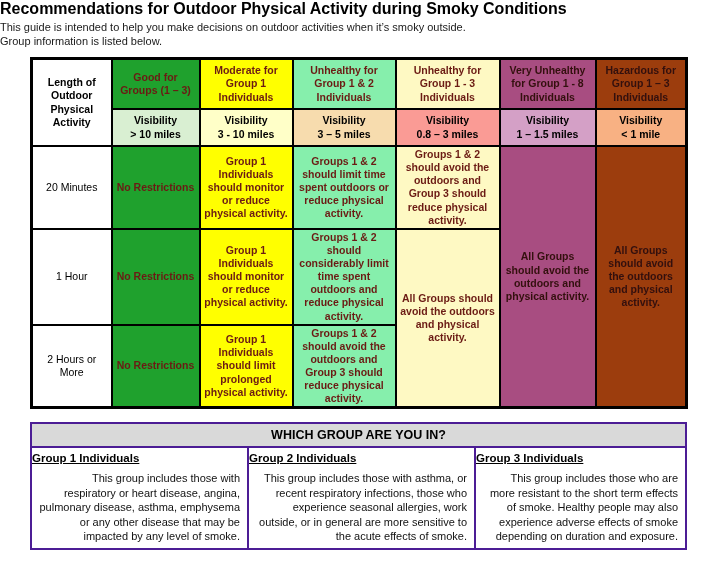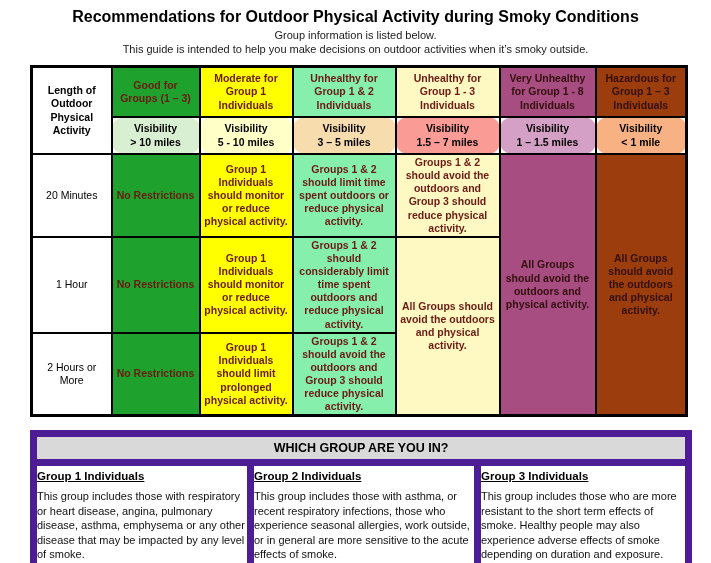--- a/index.html
+++ b/index.html
@@ -2,76 +2,76 @@
 <html><head>
 <meta charset="utf-8">
 <style>
   html,body{margin:0;padding:0;}
   body{
     width:711px;height:563px;background:#ffffff;
     font-family:"Liberation Sans",sans-serif;color:#000;
     -webkit-font-smoothing:antialiased;overflow:hidden;
   }
   
-  .page-header{padding-top:8px;text-align:center;}
+  .page-header{}
   .page-title{font-size:16px;font-weight:bold;margin:0 0 3px 0;letter-spacing:0;}
   .page-sub{font-size:11px;margin:2px 0;color:#1a1a1a;}
 
   
   table{border-collapse:collapse;table-layout:fixed;}
   .activity-table{width:655px;margin:10px 0 0 30px;border:3px solid #000;}
   .activity-table td,.activity-table th{
     border:2px solid #000;padding:1px 3px;text-align:center;vertical-align:middle;
     font-size:10.5px;line-height:1.25;word-wrap:break-word;
   }
   .corner-cell{
     background:#fff;font-weight:bold;font-size:11px;
     padding:0 10px;
   }
   .col-head{font-weight:bold;font-size:11px;height:46px;}
   .txt-dark-red{color:#6b1b14;}
   .txt-deep{color:#33100e;}
-  .vis-cell{font-weight:bold;font-size:11px;height:33px;color:#000;border-radius:12px;}
+  .vis-cell{font-weight:bold;font-size:11px;height:33px;color:#000;}
   .row-label{background:#fff;font-size:11px;color:#000;font-weight:normal;}
   .data-cell{font-weight:bold;font-size:10.5px;}
   .bg-green{background:#1fa12d;}
   .bg-yellow{background:#ffff00;margin-top:16px;}
   .bg-orange{background:#86efac;}
   .bg-red{background:#fef9c3;}
   .bg-purple{background:#a84d81;}
   .bg-brown{background:#9c3d0d;}
   .bg-green-t{background:#d9efd2;}
   .bg-yellow-t{background:#ffffc8;}
   .bg-orange-t{background:#f7dcae;}
   .bg-red-t{background:#fa9b95;}
   .bg-purple-t{background:#d4a0c6;}
   .bg-brown-t{background:#f8b183;}
   .r1{height:68px;} .r2{height:70px;} .r3{height:67px;}
 
   
   .groups-table{width:655px;margin:13px 0 0 30px;border:2px solid #595959;}
-  .groups-table th,.groups-table td{border:7px solid #4c1d95;}
+  .groups-table th,.groups-table td{border:2px solid #4c1d95;}
   .groups-header{
     background:#d9d9d9;font-size:12.5px;font-weight:bold;text-align:center;
     height:20px;color:#000;
   }
   .group-cell{vertical-align:top;background:#fff;height:92px;padding:2px 0 4px 0;}
   .group-title{
     font-weight:bold;font-size:11.5px;
     text-decoration:underline;margin:2px 0 7px 0;
   }
-  .group-desc{font-size:11px;line-height:1.32;margin:0;padding:0 0;text-align:left;color:#111;}
+  .group-desc{font-size:11px;line-height:1.32;margin:0;padding:0 7px;text-align:right;color:#111;}
 </style>
 </head>
 <body>
 
 <div class="page-header">
   <h1 class="page-title">Recommendations for Outdoor Physical Activity during Smoky Conditions</h1>
+  <p class="page-sub">This guide is intended to help you make decisions on outdoor activities when it’s smoky outside.</p>
   <p class="page-sub">Group information is listed below.</p>
-  <p class="page-sub">This guide is intended to help you make decisions on outdoor activities when it’s smoky outside.</p>
 </div>
 
 <table class="activity-table">
   <colgroup>
     <col style="width:80px">
       <col style="width:88px">
       <col style="width:93px">
     <col style="width:103px">
       <col style="width:104px">
       <col style="width:96px">
@@ -87,29 +87,29 @@
       <th class="col-head bg-purple txt-deep">Very Unhealthy for Group 1 - 8 Individuals</th>
       <th class="col-head bg-brown txt-deep">Hazardous for Group 1 – 3 Individuals</th>
     </tr>
     <tr>
       <td class="vis-cell bg-green-t">
         <div>Visibility</div>
         <div>&gt; 10 miles</div>
       </td>
       <td class="vis-cell bg-yellow-t">
         <div>Visibility</div>
-        <div>5 - 10 miles</div>
+        <div>3 - 10 miles</div>
       </td>
       <td class="vis-cell bg-orange-t">
         <div>Visibility</div>
         <div>3 – 5 miles</div>
       </td>
       <td class="vis-cell bg-red-t">
         <div>Visibility</div>
-        <div>1.5 – 7 miles</div>
+        <div>0.8 – 3 miles</div>
       </td>
       <td class="vis-cell bg-purple-t">
         <div>Visibility</div>
         <div>1 – 1.5 miles</div>
       </td>
       <td class="vis-cell bg-brown-t">
         <div>Visibility</div>
         <div>&lt; 1 mile</div>
       </td>
     </tr>

